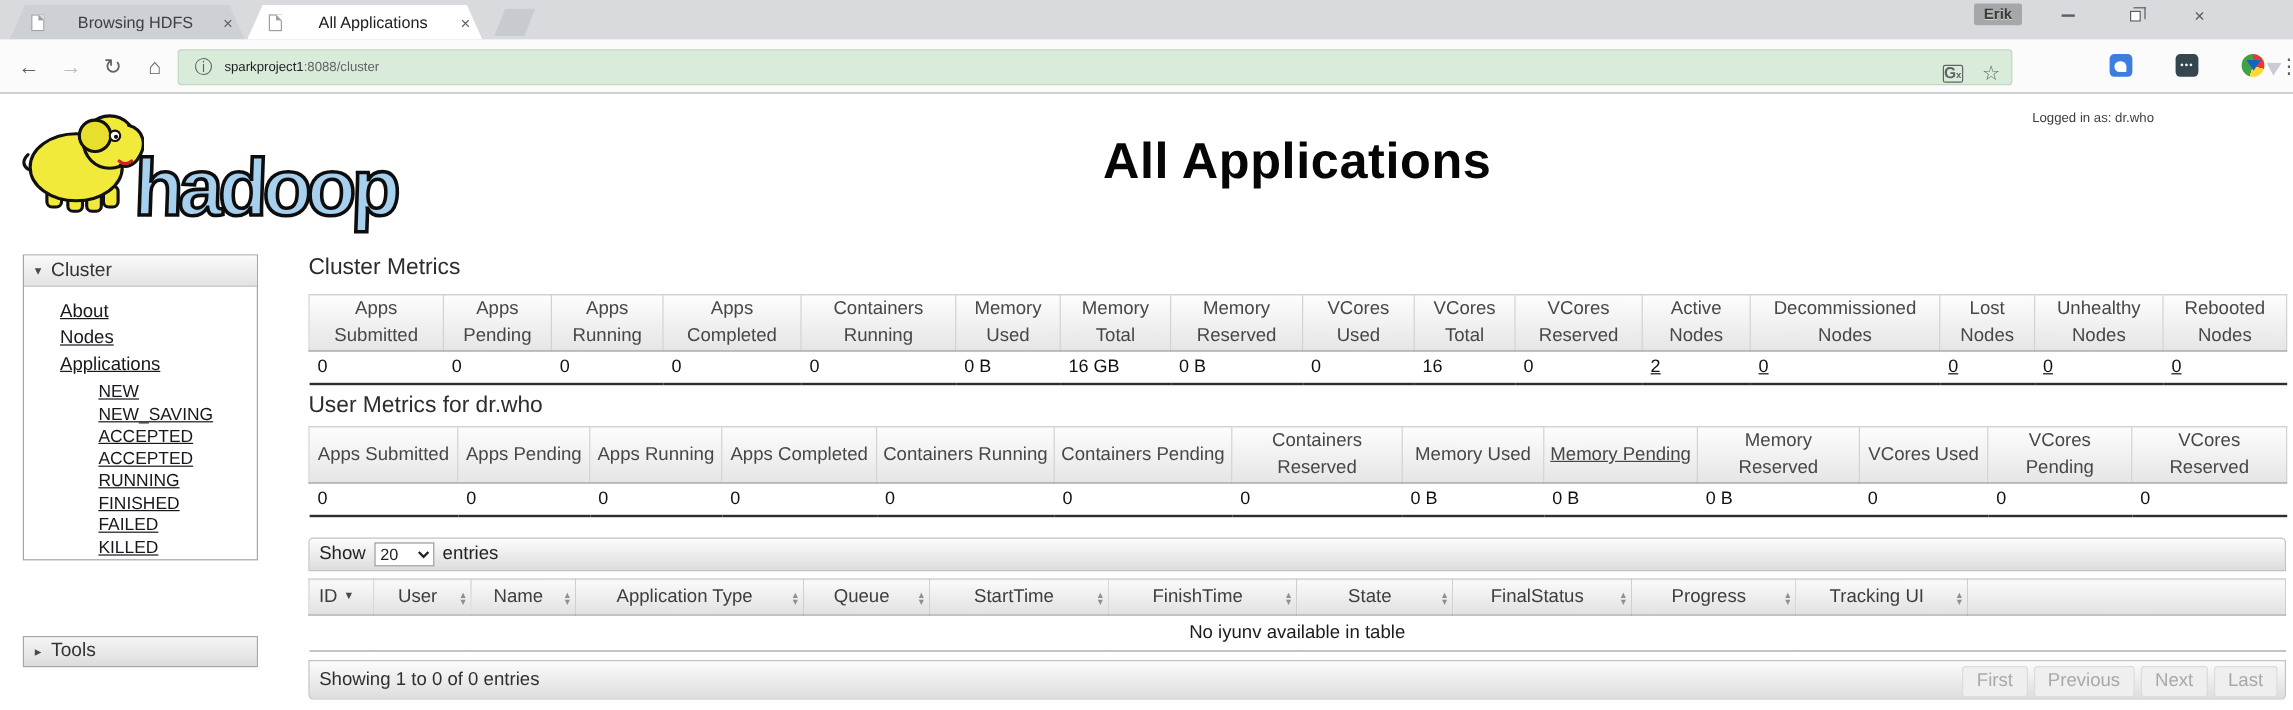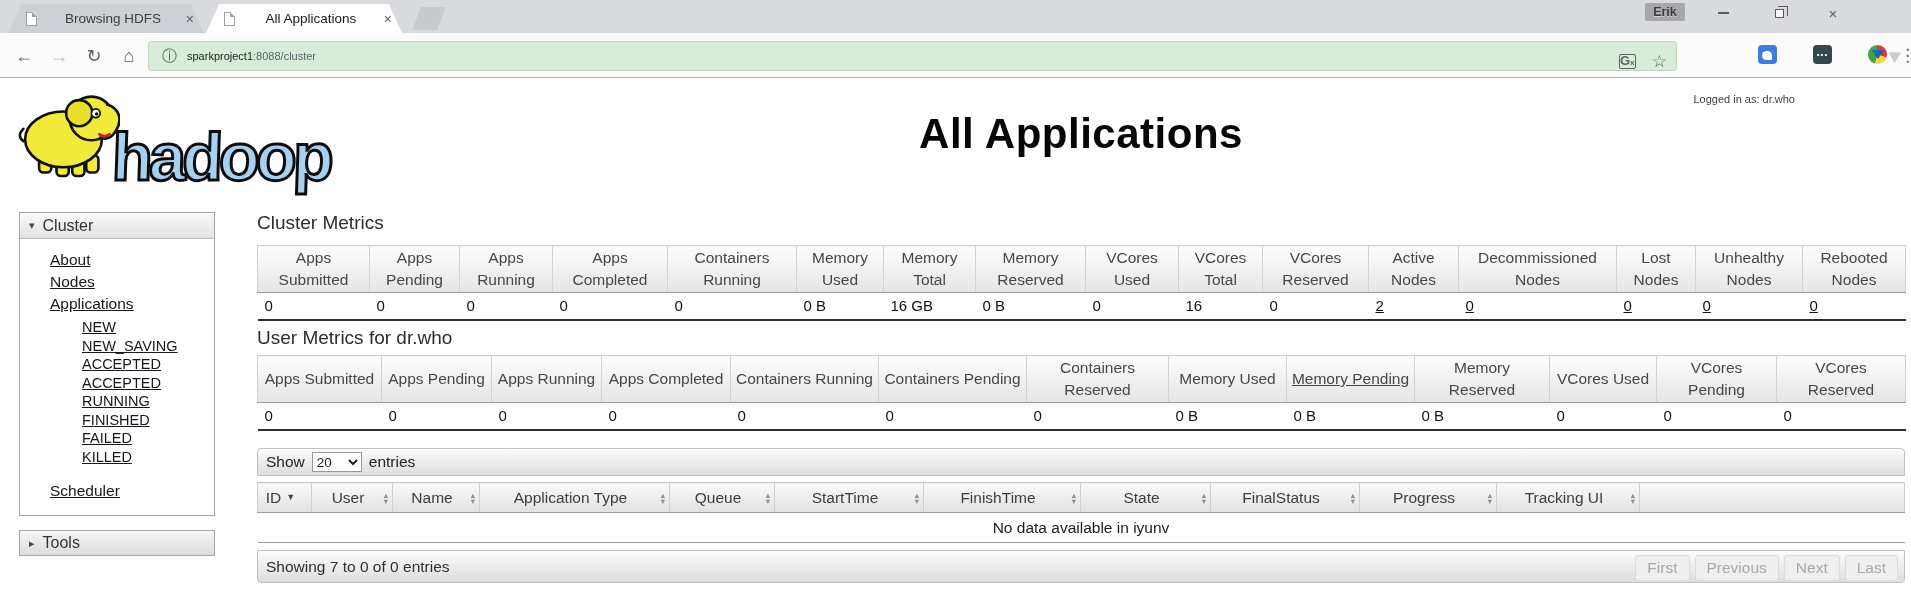--- a/index.html
+++ b/index.html
@@ -199,23 +199,20 @@
       <div class="side-states" id="side-states">
           <a href="#">NEW</a>
           <a href="#">NEW_SAVING</a>
           <a href="#">ACCEPTED</a>
           <a href="#">ACCEPTED</a>
           <a href="#">RUNNING</a>
           <a href="#">FINISHED</a>
           <a href="#">FAILED</a>
           <a href="#">KILLED</a>
         </div>
-      <div class="side-sched">
-        <a href="#">Scheduler</a>
-      </div>
     </div>
     <div class="tools-bar">
       <span class="tri">▸</span>
       <span>Tools</span>
     </div>
 
     <div class="main">
       <div class="sec-heading h-cluster">Cluster Metrics</div>
       <table class="metrics" id="cluster-table">
         <thead>
@@ -346,27 +343,27 @@
                 </span></th>
               <th style="width: 143px;"><span>Tracking UI</span><span class="sort">
                   <span>▴</span>
                   <span>▾</span>
                 </span></th>
               <th></th>
             </tr>
           </thead>
         <tbody>
             <tr>
-          <td class="empty" colspan="12">No data available in iyunv</td>
+          <td class="empty" colspan="12">No iyunv available in table</td>
         </tr>
           </tbody>
       </table>
 
       <div class="dt-bar footer-bar">
-        <span class="footer-info">Showing 7 to 0 of 0 entries</span>
+        <span class="footer-info">Showing 1 to 0 of 0 entries</span>
         <span class="pager" id="pager">
             <span>First</span>
             <span>Previous</span>
             <span>Next</span>
             <span>Last</span>
           </span>
       </div>
     </div>
 
   </div>

